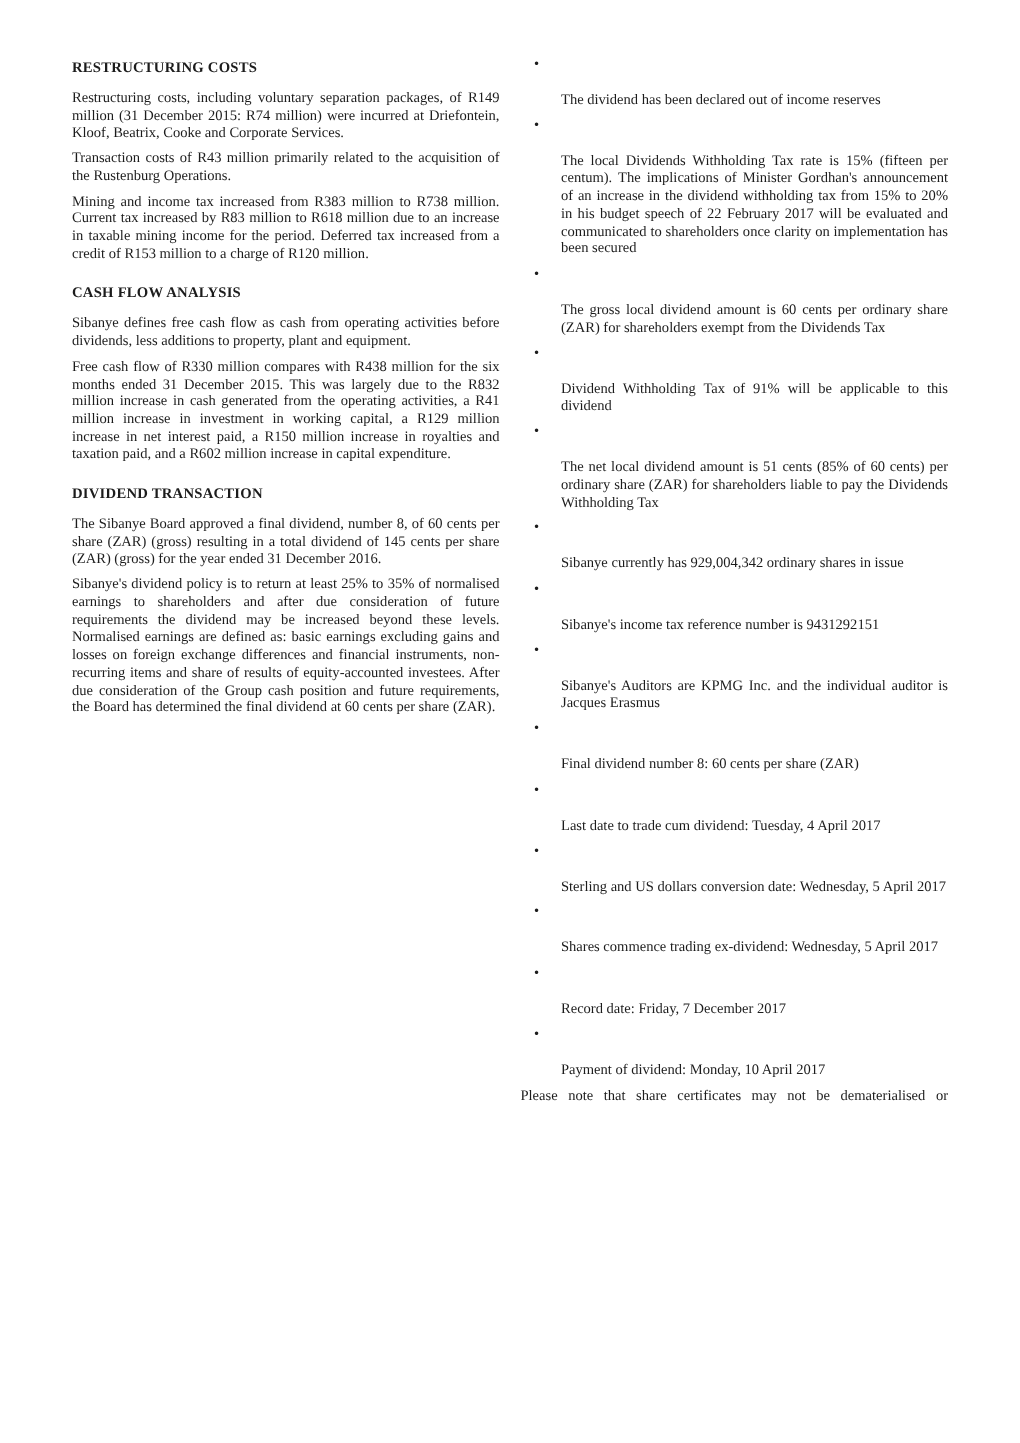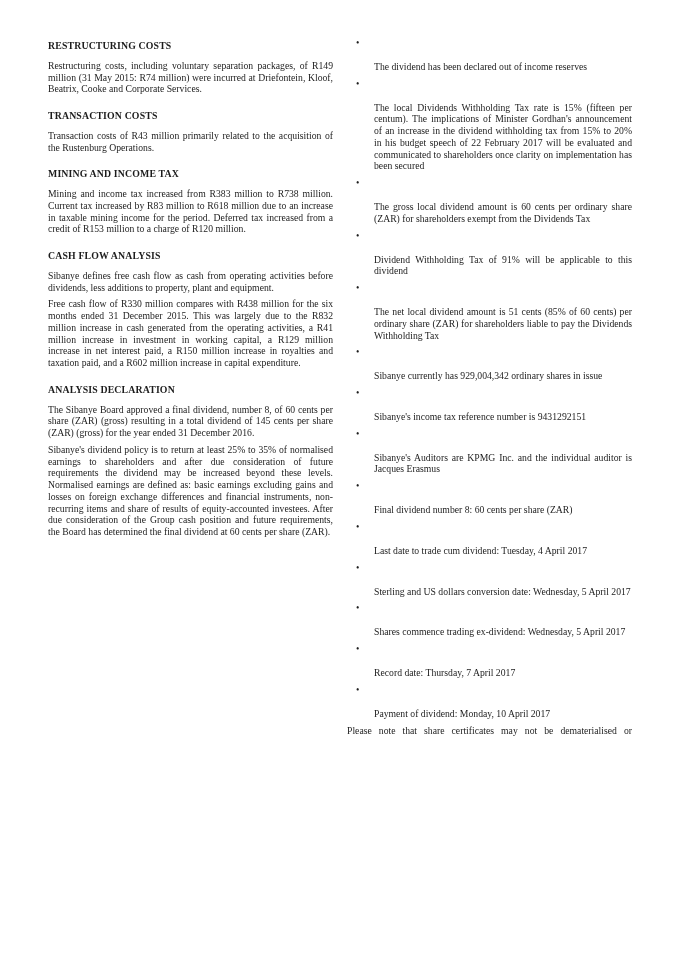--- a/index.html
+++ b/index.html
@@ -60,29 +60,27 @@
   }
 </style>
 </head>
 <body>
 
 <div class="page">
 
   <div class="columns">
     <div class="col" id="col-left">
         <div class="heading">RESTRUCTURING COSTS</div>
-        <div class="para">Restructuring costs, including voluntary separation packages, of R149 million (31 May 2015: R74 million) were incurred at Driefontein, Kloof, Beatrix, Cooke and Corporate Services.</div>
-        <div class="heading">TRANSACTION COSTS</div>
+        <div class="para">Restructuring costs, including voluntary separation packages, of R149 million (31 December 2015: R74 million) were incurred at Driefontein, Kloof, Beatrix, Cooke and Corporate Services.</div>
         <div class="para">Transaction costs of R43 million primarily related to the acquisition of the Rustenburg Operations.</div>
-        <div class="heading">MINING AND INCOME TAX</div>
         <div class="para">Mining and income tax increased from R383 million to R738 million. Current tax increased by R83 million to R618 million due to an increase in taxable mining income for the period. Deferred tax increased from a credit of R153 million to a charge of R120 million.</div>
         <div class="heading">CASH FLOW ANALYSIS</div>
         <div class="para">Sibanye defines free cash flow as cash from operating activities before dividends, less additions to property, plant and equipment.</div>
         <div class="para">Free cash flow of R330 million compares with R438 million for the six months ended 31 December 2015. This was largely due to the R832 million increase in cash generated from the operating activities, a R41 million increase in investment in working capital, a R129 million increase in net interest paid, a R150 million increase in royalties and taxation paid, and a R602 million increase in capital expenditure.</div>
-        <div class="heading">ANALYSIS DECLARATION</div>
+        <div class="heading">DIVIDEND TRANSACTION</div>
         <div class="para">The Sibanye Board approved a final dividend, number 8, of 60 cents per share (ZAR) (gross) resulting in a total dividend of 145 cents per share (ZAR) (gross) for the year ended 31 December 2016.</div>
         <div class="para">Sibanye's dividend policy is to return at least 25% to 35% of normalised earnings to shareholders and after due consideration of future requirements the dividend may be increased beyond these levels. Normalised earnings are defined as: basic earnings excluding gains and losses on foreign exchange differences and financial instruments, non-recurring items and share of results of equity-accounted investees. After due consideration of the Group cash position and future requirements, the Board has determined the final dividend at 60 cents per share (ZAR).</div>
       </div>
     <div class="col" id="col-right">
         <div class="bullet">
           <span class="dot">•</span>
           <span class="btext">The dividend has been declared out of income reserves</span>
         </div>
         <div class="bullet">
           <span class="dot">•</span>
@@ -123,21 +121,21 @@
         <div class="bullet">
           <span class="dot">•</span>
           <span class="btext">Sterling and US dollars conversion date: Wednesday, 5 April 2017</span>
         </div>
         <div class="bullet">
           <span class="dot">•</span>
           <span class="btext">Shares commence trading ex-dividend: Wednesday, 5 April 2017</span>
         </div>
         <div class="bullet">
           <span class="dot">•</span>
-          <span class="btext">Record date: Thursday, 7 April 2017</span>
+          <span class="btext">Record date: Friday, 7 December 2017</span>
         </div>
         <div class="bullet">
           <span class="dot">•</span>
           <span class="btext">Payment of dividend: Monday, 10 April 2017</span>
         </div>
         <div class="para">Please note that share certificates may not be dematerialised or rematerialised between Wednesday, 5 April 2017, and Friday, 7 April 2017, both dates inclusive.</div>
       </div>
   </div>
 
   <div class="footer-line"></div>

